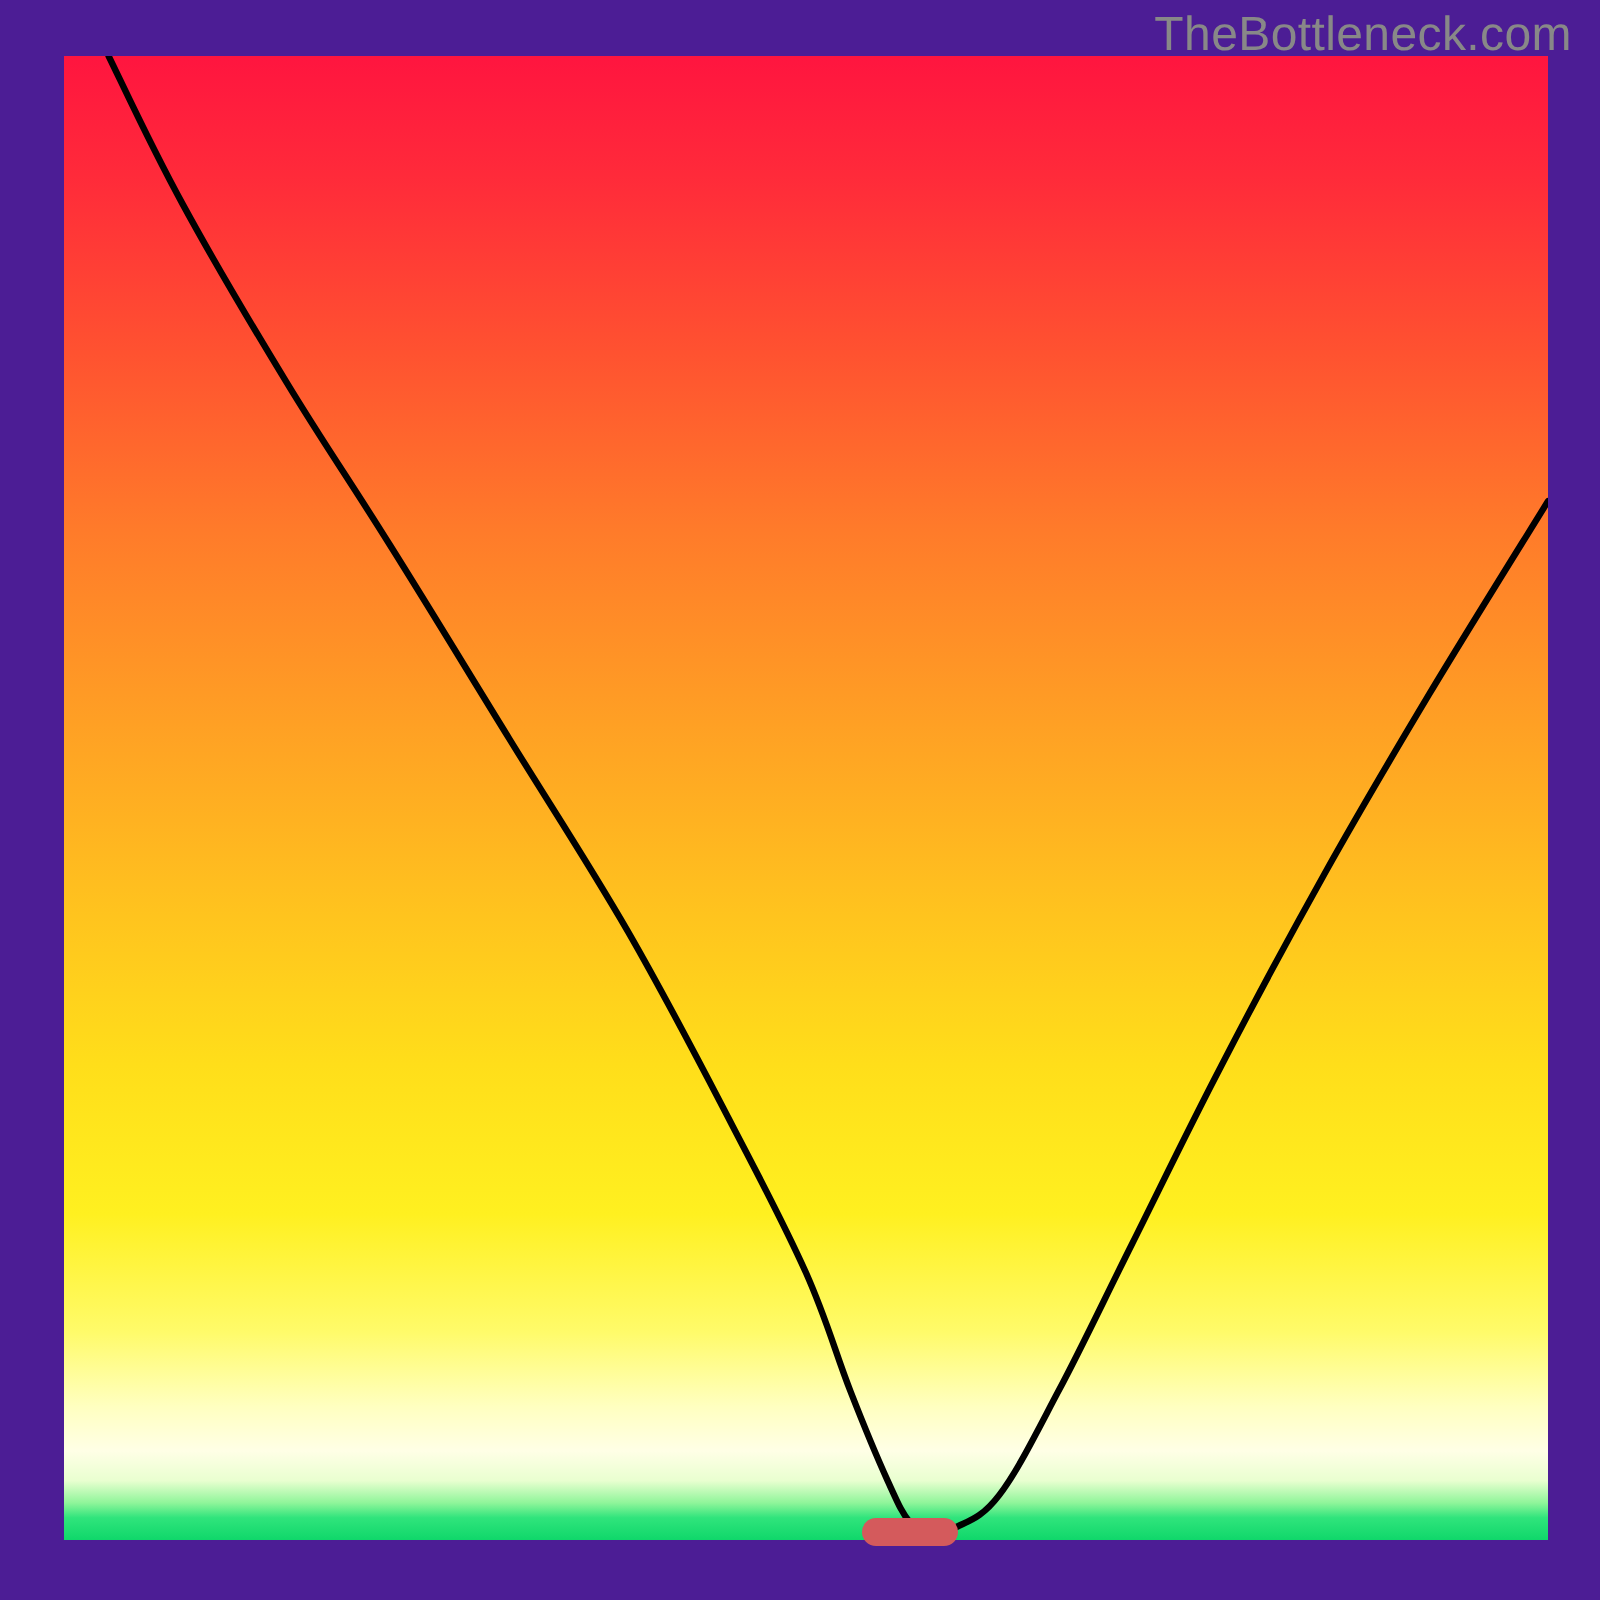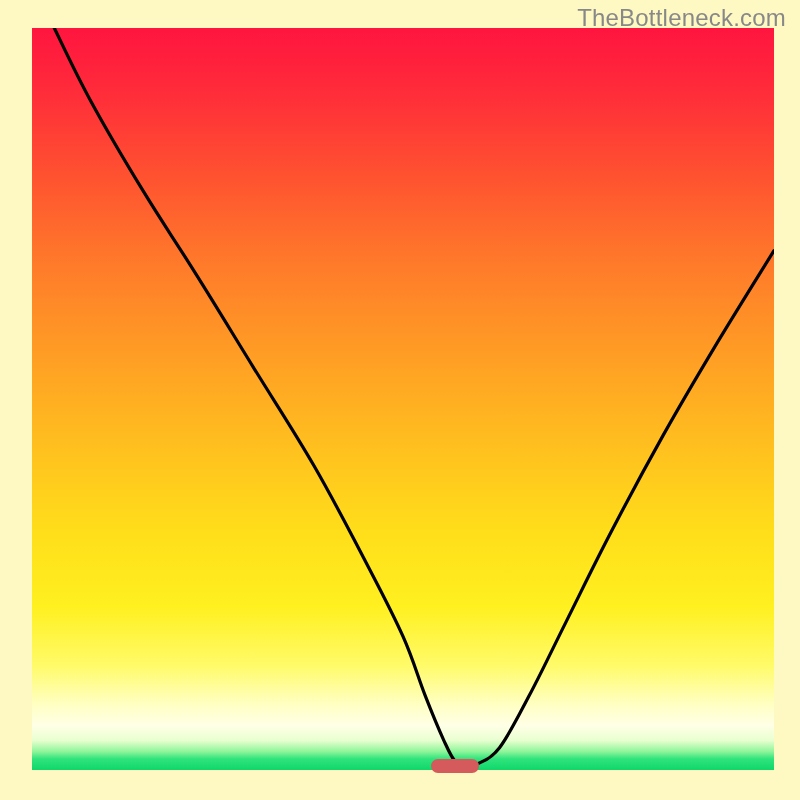--- a/index.html
+++ b/index.html
@@ -7,21 +7,21 @@
     padding: 0;
     width: 800px;
     height: 800px;
     background: #000;
     overflow: hidden;
   }
   .frame {
     position: relative;
     width: 800px;
     height: 800px;
-    background: #fef9c3;
+    background: #4c1d95;
   }
   .watermark {
     position: absolute;
     top: 4px;
     right: 14px;
     color: #888;
     font-family: Arial, Helvetica, sans-serif;
     font-size: 24px;
     letter-spacing: 0.2px;
     z-index: 10;

